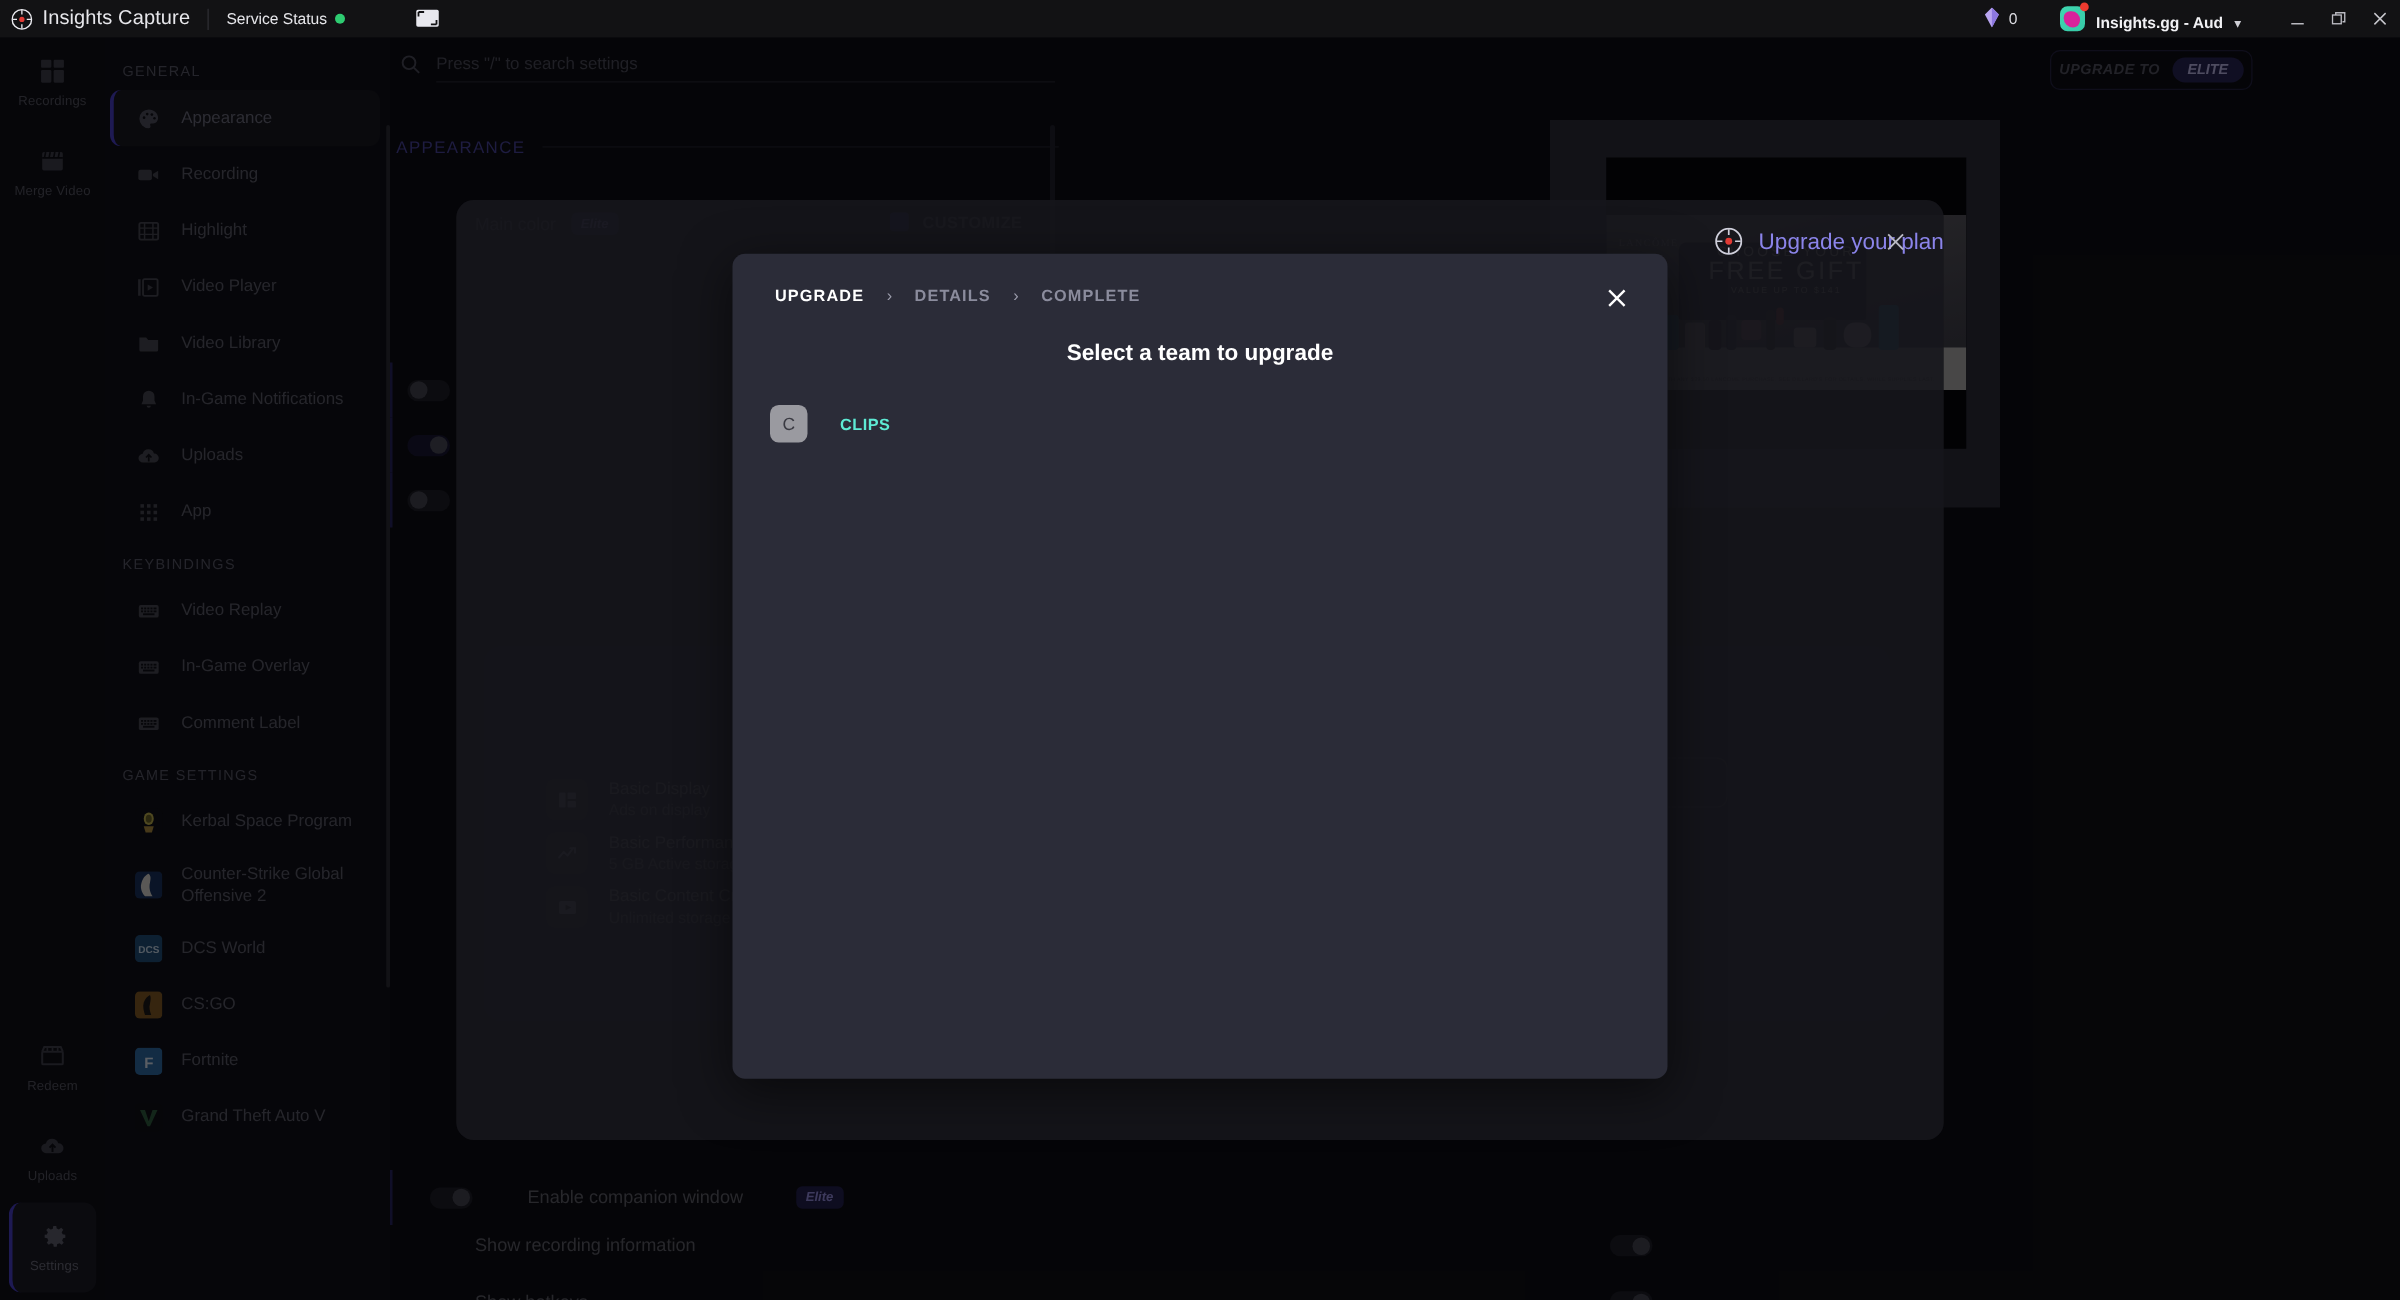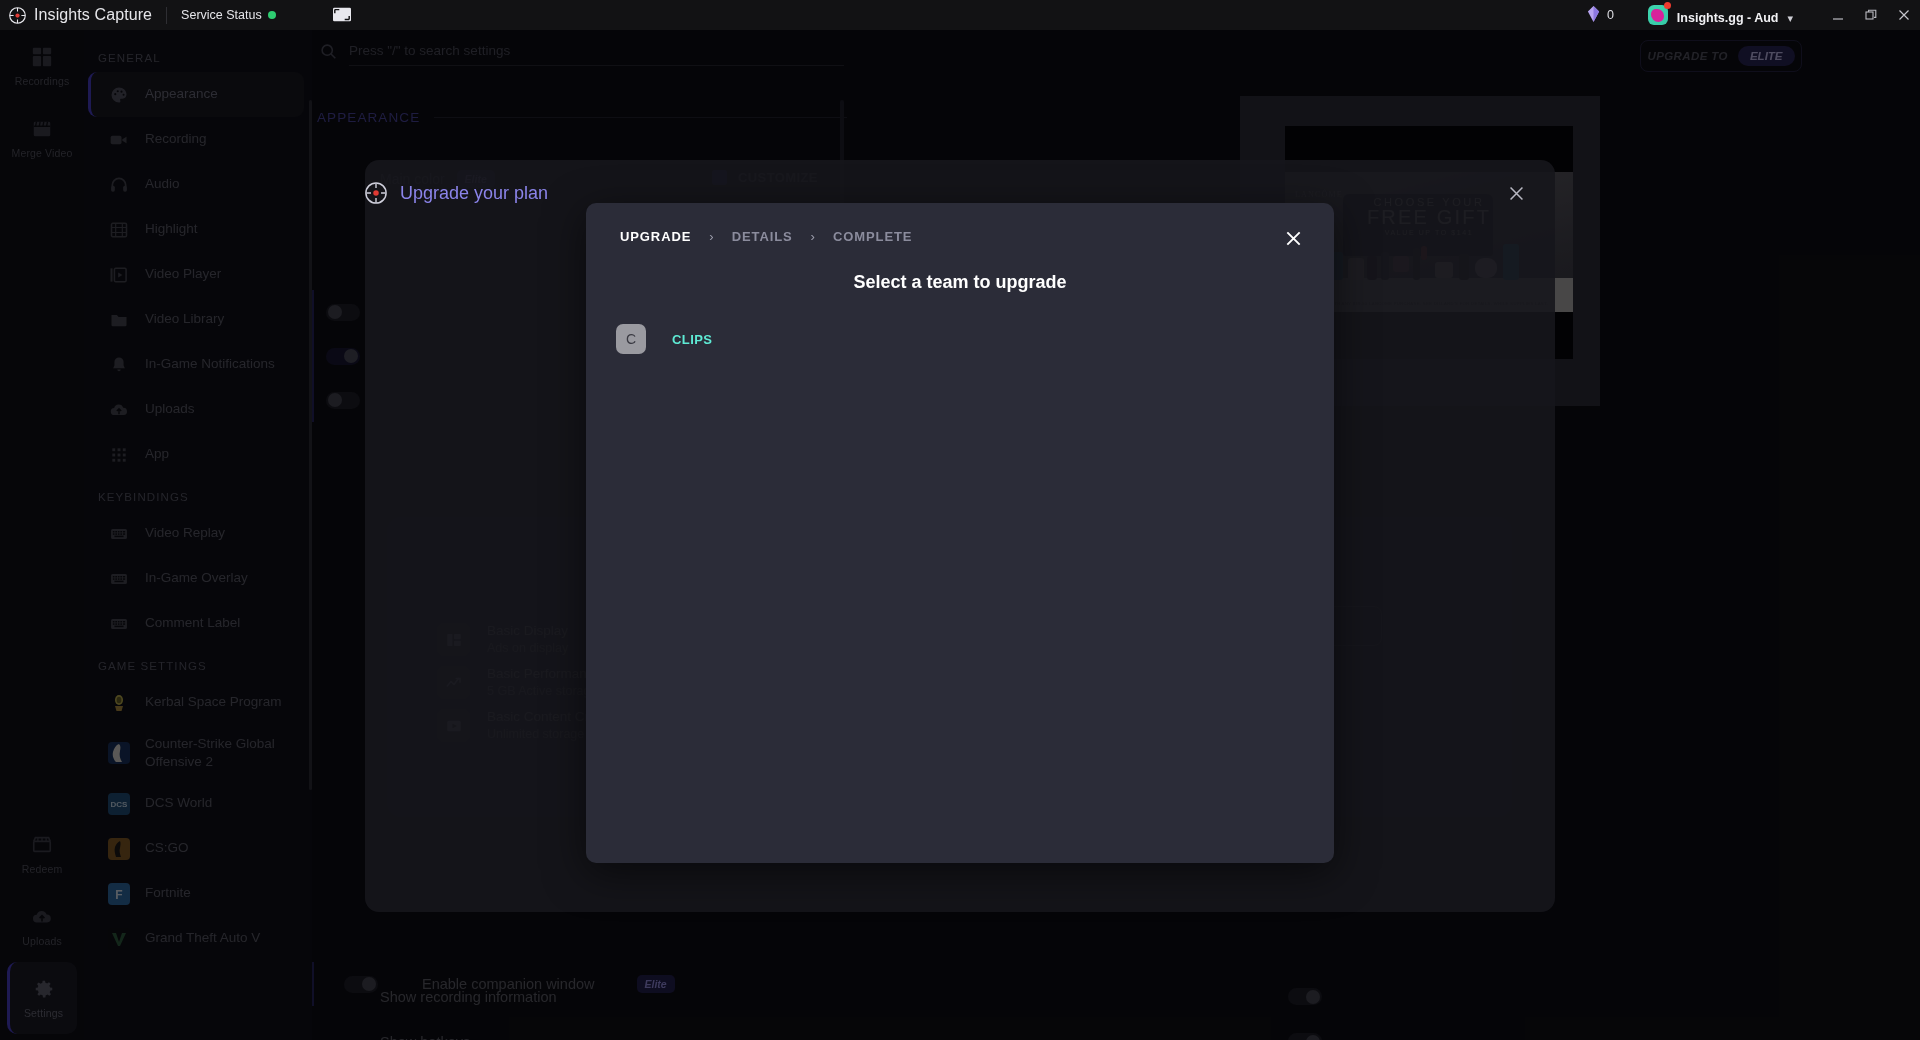--- a/index.html
+++ b/index.html
@@ -165,21 +165,21 @@
   .ad-l3 { position:absolute; top:57px; left:0; width:100%; text-align:center; color:#e7e3dc; font-size:7px; letter-spacing:1.6px;}
   .ad-fine { position:absolute; bottom:6px; left:0; width:100%; text-align:center; color:#5c5a58; font-size:4.2px; letter-spacing:.35px;}
   .ad-bottle { position:absolute; border-radius:3px; }
 
   
   .scrim { position: absolute; top:30px; left:0; width:1920px; height:1010px; background: rgba(4,4,6,.62); z-index: 50; }
   .upgrade-panel {
     position: absolute; top: 160px; left: 365px; width: 1190px; height: 752px;
     background: rgba(22,22,28,.9); border-radius: 14px; z-index: 55;
   }
-  .up-head { position: absolute; top: 22px; left: 0; width: 1190px; display:flex; align-items:center; justify-content:flex-start; gap: 13px; }
+  .up-head { position: absolute; top: 22px; left: 0; width: 1190px; display:flex; align-items:center; justify-content:flex-end; gap: 13px; }
   .up-head-ico { width: 22px; height: 22px; }
   .up-head-txt { color: #8b84ea; font-size: 18px; }
   .up-close { position: absolute; top: 20px; right: 26px; color: #b8b8c2; width: 26px; height: 26px; display:flex;align-items:center;justify-content:center;}
 
   .modal {
     position: absolute; top: 203px; left: 586px; width: 748px; height: 660px;
     background: #2b2c38; border-radius: 10px; z-index: 60;
     box-shadow: 0 10px 40px rgba(0,0,0,.55);
   }
   .steps { position: absolute; top: 26px; left: 34px; display:flex; align-items:center; gap: 18px; }
@@ -330,30 +330,20 @@
         <span class="sn-label">Appearance</span>
       </div>
       <div class="sn-item">
         <span class="sn-ico">
             <svg viewBox="0 0 24 24" width="20" height="20">
               <rect x="2" y="7" width="13" height="10" rx="2" fill="#48484f"></rect>
               <path d="M16 11l5-3v8l-5-3z" fill="#48484f"></path>
             </svg>
           </span>
         <span class="sn-label">Recording</span>
-      </div>
-      <div class="sn-item">
-        <span class="sn-ico">
-            <svg viewBox="0 0 24 24" width="20" height="20">
-              <path d="M4 14v-2a8 8 0 0116 0v2" fill="none" stroke="#48484f" stroke-width="2"></path>
-              <rect x="2.5" y="13" width="4.5" height="7" rx="2" fill="#48484f"></rect>
-              <rect x="17" y="13" width="4.5" height="7" rx="2" fill="#48484f"></rect>
-            </svg>
-          </span>
-        <span class="sn-label">Audio</span>
       </div>
       <div class="sn-item">
         <span class="sn-ico">
             <svg viewBox="0 0 24 24" width="20" height="20">
               <rect x="3" y="4" width="18" height="16" rx="1.5" fill="none" stroke="#48484f" stroke-width="1.8"></rect>
               <path d="M8 4v16M16 4v16M3 9h18M3 15h18" stroke="#48484f" stroke-width="1.4"></path>
             </svg>
           </span>
         <span class="sn-label">Highlight</span>
       </div>
@@ -638,21 +628,21 @@
       <div class="pt-btn">K OUT PLANS</div>
       <div class="pt-list">
         <div class="pt-li">des for team members</div>
         <div class="pt-li" style="margin-top:14px">gs</div>
         <div class="pt-li dim">57% with Team Bundles</div>
         <div class="pt-li" style="margin-top:14px">rmance</div>
         <div class="pt-li dim">d storage on Insights Capture</div>
       </div>
     </div>
 
-    <div class="brow" style="top:932px;left:0;gap:30px;text-align:right;">
+    <div class="brow" style="top:906px;left:0;gap:30px;text-align:right;">
       <span class="brow-line"></span>
       <span class="tgr">
           <span class="knob" style="left:18px"></span>
         </span>
       <span class="brow-lbl" style="margin-left:14px">Enable companion window</span>
       <span class="pill-elite" style="margin-left:12px">Elite</span>
     </div>
     <div class="brow" style="top:958px;left:0;width:1010px;">
       <span class="brow-lbl" style="margin-left:68px">Show recording information</span>
       <span class="tgr" style="margin-left:auto">

